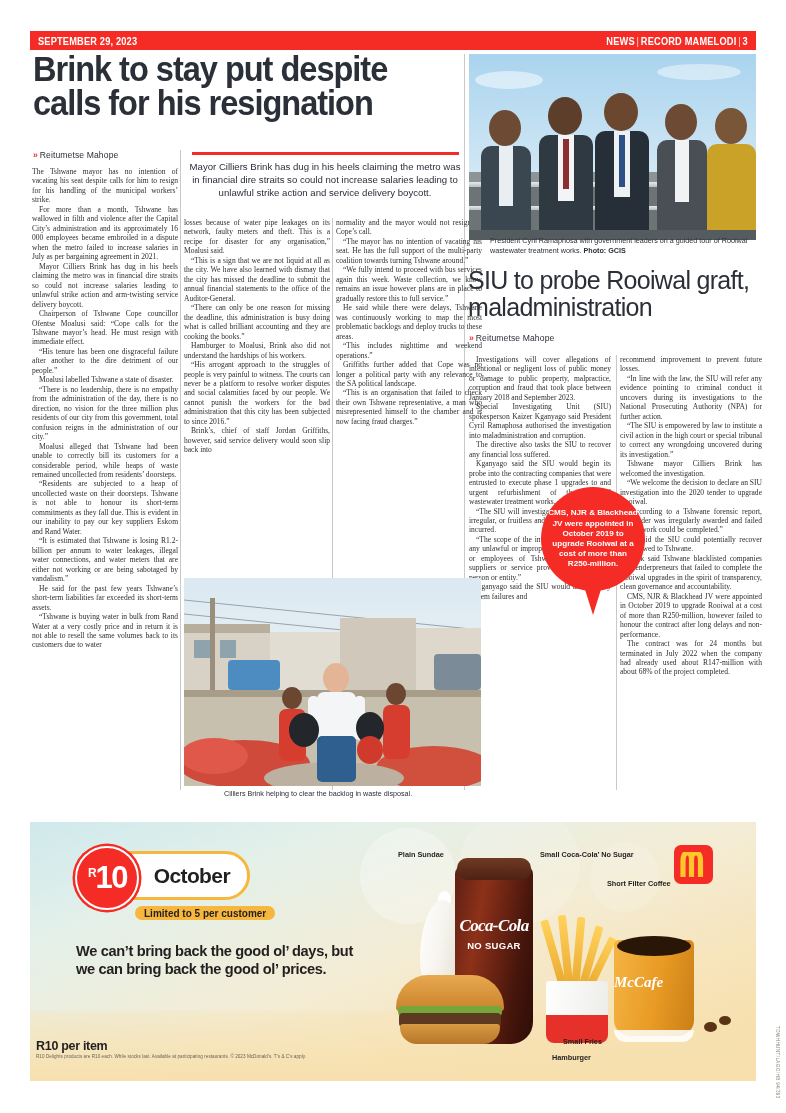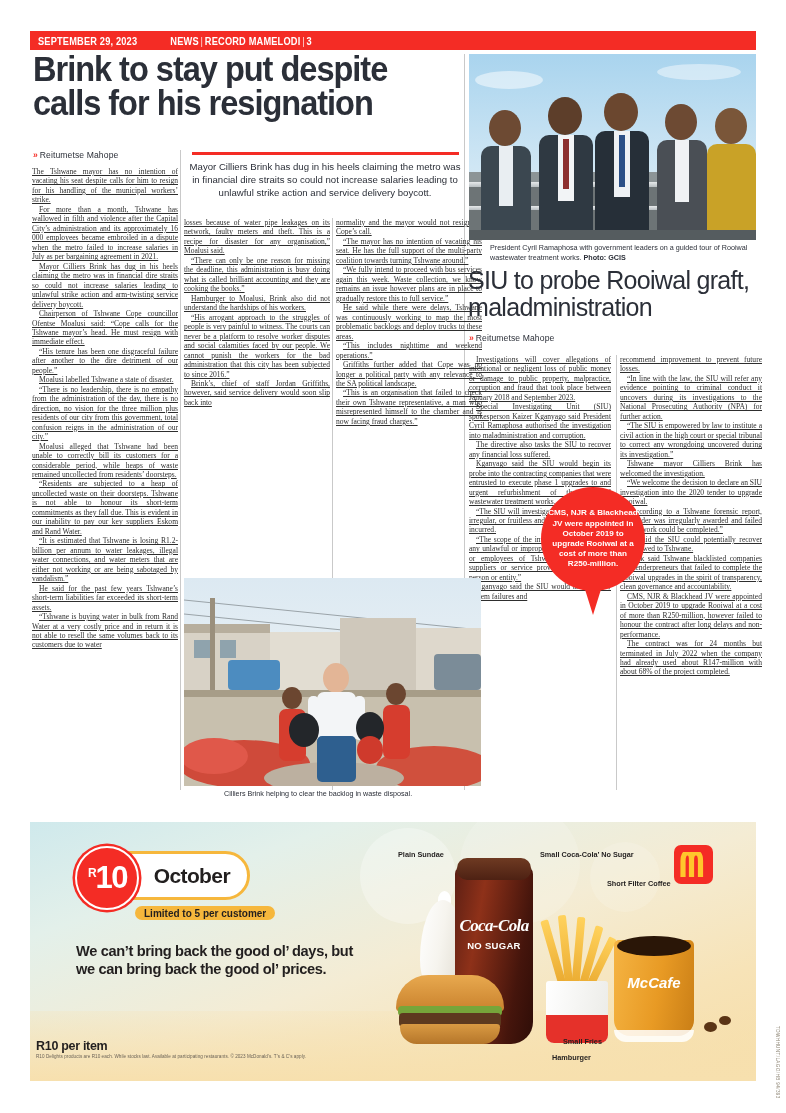--- a/index.html
+++ b/index.html
@@ -11,21 +11,21 @@
     position:relative;
   }
   .page{
     position:absolute;left:0;top:0;width:786px;height:1113px;
     background:#fff;
   }
   
   .masthead{
     position:absolute;left:30px;top:31px;width:726px;height:19px;
     background:#f42c25;
-    display:flex;align-items:center;
+    display:flex;align-items:center;justify-content:space-between;
     padding:0 8px;box-sizing:border-box;
   }
   .masthead .date{
     color:#fff;font-family:"Liberation Sans",sans-serif;
     font-weight:bold;font-size:10.5px;letter-spacing:.2px;
     transform:scaleX(.88);transform-origin:left center;
   }
   .masthead .secwrap{
     color:#fff;font-family:"Liberation Sans",sans-serif;
     font-weight:bold;font-size:10.5px;letter-spacing:.2px;
@@ -61,42 +61,41 @@
     font-size:9.6px;line-height:1.38;color:#2b2f38;text-align:center;
   }
 
   
   .col{
     position:absolute;
     font-family:"Liberation Serif",serif;
     font-size:7.55px;line-height:1.255;
     color:#2e2e2e;
     text-align:justify;
-    text-decoration:underline;
   }
   .col p{margin:0;text-indent:7px;}
   .col p.noind{text-indent:0;}
 
   #c1{left:32px;top:167px;width:146px;}
   #c2{left:184px;top:218px;width:146px;}
   #c3{left:336px;top:218px;width:146px;}
 
   .vrule{position:absolute;width:1px;background:#c9c9c9;}
 
   
   .photo-top{
     position:absolute;left:469px;top:54px;width:287px;height:186px;
     overflow:hidden;
   }
   .caption{
     font-family:"Liberation Sans",sans-serif;
     font-size:7.2px;line-height:1.32;color:#2b2f38;
   }
   .caption b{font-weight:bold;}
-  #cap-top{position:absolute;left:469px;top:243px;width:287px;padding-left:21px;}
+  #cap-top{position:absolute;left:469px;top:236px;width:287px;padding-left:21px;}
 
   
   .siu-head{
     position:absolute;left:468px;top:267px;width:300px;
     font-family:"Liberation Sans",sans-serif;
     font-weight:normal;
     font-size:25px;line-height:1.07;
     color:#2b2f38;letter-spacing:-0.7px;
   }
   #siu-byline{left:469px;top:333px;}
@@ -267,22 +266,22 @@
   }
   .mccafe .coffee{
     position:absolute;left:3px;top:6px;width:74px;height:20px;
     background:#2a1607;border-radius:50%;
   }
   .mccafe .band{
     position:absolute;left:0;bottom:6px;width:80px;height:12px;
     background:rgba(255,255,255,.85);border-radius:0 0 14px 14px;
   }
   .mccafe .txt{
-    position:absolute;left:0;top:44px;width:80px;text-align:center;
-    font-family:Liberation Sans, sans-serif;font-style:italic;font-weight:bold;
+    position:absolute;left:0;top:44px;width:80px;
+    font-family:Liberation Serif, serif;font-style:italic;font-weight:bold;
     font-size:15px;color:#fff;
   }
   .burger{position:absolute;left:396px;top:975px;width:108px;height:70px;z-index:5;}
   .burger .top{
     position:absolute;left:0;top:0;width:108px;height:36px;
     background:linear-gradient(180deg,#e8a94f,#c9822d);
     border-radius:54px 54px 6px 6px;
   }
   .burger .veg{
     position:absolute;left:2px;top:31px;width:104px;height:10px;
@@ -334,20 +333,21 @@
       <p>Moalusi labelled Tshwane a state of disaster.</p>
       <p>“There is no leadership, there is no empathy from the administration of the day, there is no direction, no vision for the three million plus residents of our city from this government, total confusion reigns in the administration of our city.”</p>
       <p>Moalusi alleged that Tshwane had been unable to correctly bill its customers for a considerable period, while heaps of waste remained uncollected from residents’ doorsteps.</p>
       <p>“Residents are subjected to a heap of uncollected waste on their doorsteps. Tshwane is not able to honour its short-term commitments as they fall due. This is evident in our inability to pay our key suppliers Eskom and Rand Water.</p>
       <p>“It is estimated that Tshwane is losing R1.2-billion per annum to water leakages, illegal water connections, and water meters that are either not working or are being sabotaged by vandalism.”</p>
       <p>He said for the past few years Tshwane’s short-term liabilities far exceeded its short-term assets.</p>
       <p>“Tshwane is buying water in bulk from Rand Water at a very costly price and in return it is not able to resell the same volumes back to its customers due to water</p>
     </div>
   <div class="col" id="c2">
       <p class="noind">losses because of water pipe leakages on its network, faulty meters and theft. This is a recipe for disaster for any organisation,” Moalusi said.</p>
+      <p>“This is a sign that we are not liquid at all as the city. We have also learned with dismay that the city has missed the deadline to submit the annual financial statements to the office of the Auditor-General.</p>
       <p>“There can only be one reason for missing the deadline, this administration is busy doing what is called brilliant accounting and they are cooking the books.”</p>
       <p>Hamburger to Moalusi, Brink also did not understand the hardships of his workers.</p>
       <p>“His arrogant approach to the struggles of people is very painful to witness. The courts can never be a platform to resolve worker disputes and social calamities faced by our people. We cannot punish the workers for the bad administration that this city has been subjected to since 2016.”</p>
       <p>Brink’s, chief of staff Jordan Griffiths, however, said service delivery would soon slip back into</p>
     </div>
   <div class="col" id="c3">
       <p class="noind">normality and the mayor would not resign on Cope’s call.</p>
       <p>“The mayor has no intention of vacating his seat. He has the full support of the multi-party coalition towards turning Tshwane around.”</p>
       <p>“We fully intend to proceed with bus services again this week. Waste collection, we know remains an issue however plans are in place to gradually restore this to full service.”</p>
       <p>He said while there were delays, Tshwane was continuously working to map the most problematic backlogs and deploy trucks to these areas.</p>

